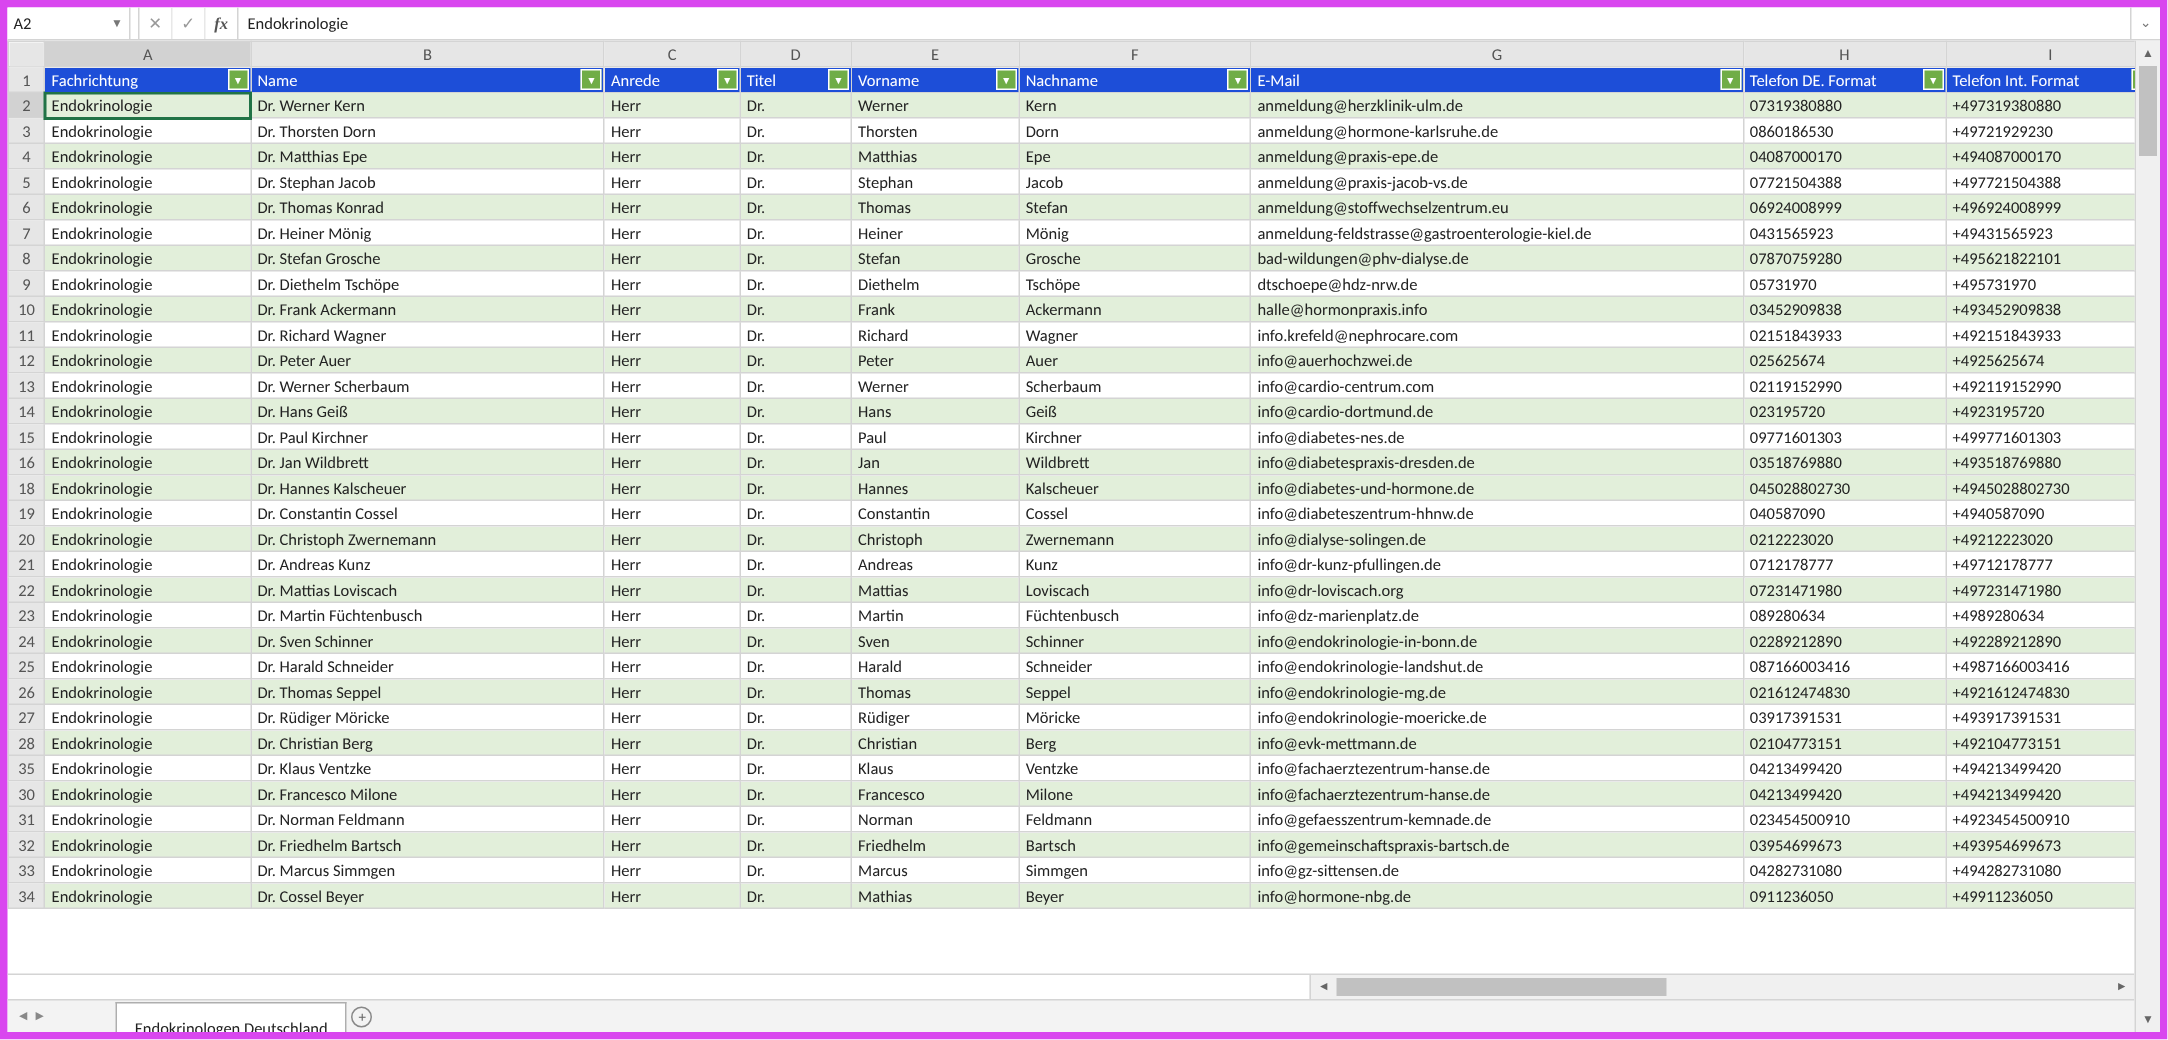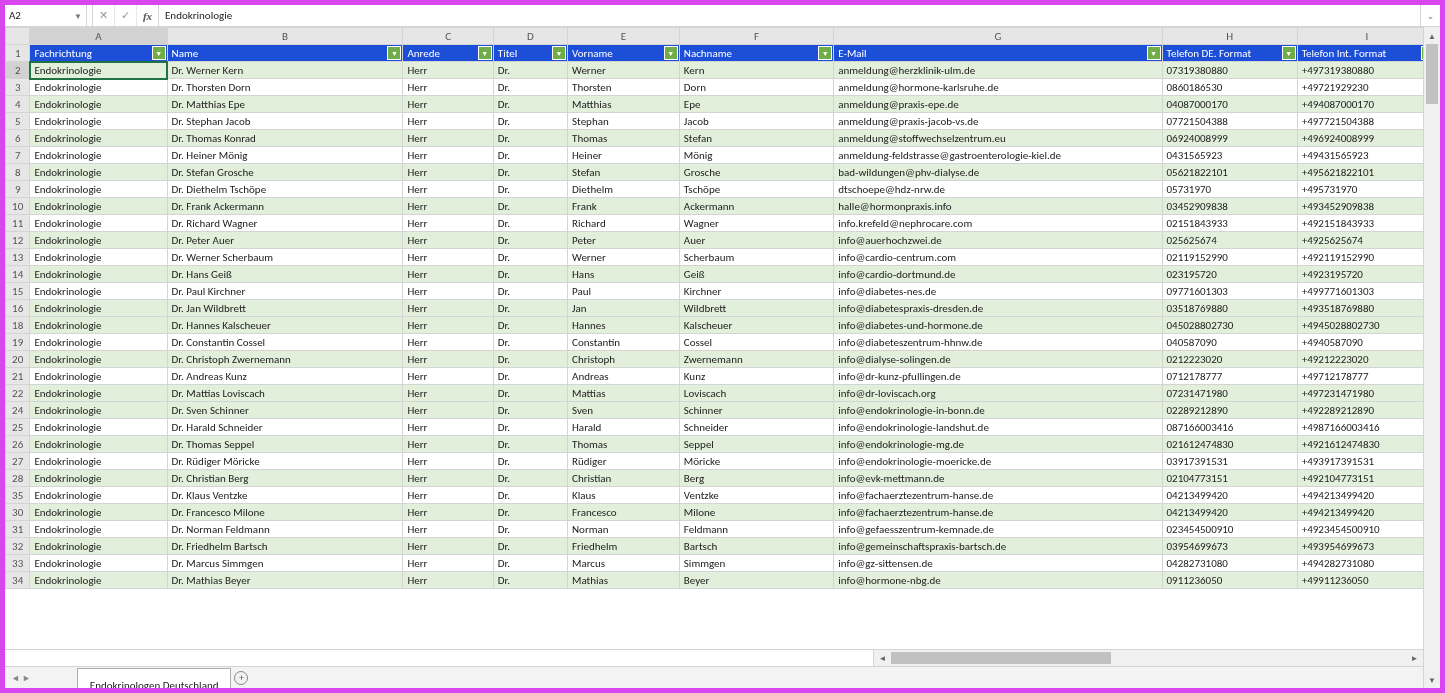--- a/index.html
+++ b/index.html
@@ -212,21 +212,21 @@
                 </tr>
                 <tr class="band-odd">
                   <td class="rowhdr">8</td>
                   <td class="cell">Endokrinologie</td>
                   <td class="cell">Dr. Stefan Grosche</td>
                   <td class="cell">Herr</td>
                   <td class="cell">Dr.</td>
                   <td class="cell">Stefan</td>
                   <td class="cell">Grosche</td>
                   <td class="cell">bad-wildungen@phv-dialyse.de</td>
-                  <td class="cell">05621822101</td>
+                  <td class="cell">07870759280</td>
                   <td class="cell">+495621822101</td>
                 </tr>
                 <tr class="band-even">
                   <td class="rowhdr">9</td>
                   <td class="cell">Endokrinologie</td>
                   <td class="cell">Dr. Diethelm Tschöpe</td>
                   <td class="cell">Herr</td>
                   <td class="cell">Dr.</td>
                   <td class="cell">Diethelm</td>
                   <td class="cell">Tschöpe</td>
@@ -371,20 +371,32 @@
                   <td class="cell">Endokrinologie</td>
                   <td class="cell">Dr. Mattias Loviscach</td>
                   <td class="cell">Herr</td>
                   <td class="cell">Dr.</td>
                   <td class="cell">Mattias</td>
                   <td class="cell">Loviscach</td>
                   <td class="cell">info@dr-loviscach.org</td>
                   <td class="cell">07231471980</td>
                   <td class="cell">+497231471980</td>
                 </tr>
+                <tr class="band-even">
+                  <td class="rowhdr">23</td>
+                  <td class="cell">Endokrinologie</td>
+                  <td class="cell">Dr. Martin Füchtenbusch</td>
+                  <td class="cell">Herr</td>
+                  <td class="cell">Dr.</td>
+                  <td class="cell">Martin</td>
+                  <td class="cell">Füchtenbusch</td>
+                  <td class="cell">info@dz-marienplatz.de</td>
+                  <td class="cell">089280634</td>
+                  <td class="cell">+4989280634</td>
+                </tr>
                 <tr class="band-odd">
                   <td class="rowhdr">24</td>
                   <td class="cell">Endokrinologie</td>
                   <td class="cell">Dr. Sven Schinner</td>
                   <td class="cell">Herr</td>
                   <td class="cell">Dr.</td>
                   <td class="cell">Sven</td>
                   <td class="cell">Schinner</td>
                   <td class="cell">info@endokrinologie-in-bonn.de</td>
                   <td class="cell">02289212890</td>
@@ -494,21 +506,21 @@
                   <td class="cell">Dr.</td>
                   <td class="cell">Marcus</td>
                   <td class="cell">Simmgen</td>
                   <td class="cell">info@gz-sittensen.de</td>
                   <td class="cell">04282731080</td>
                   <td class="cell">+494282731080</td>
                 </tr>
                 <tr class="band-odd">
                   <td class="rowhdr">34</td>
                   <td class="cell">Endokrinologie</td>
-                  <td class="cell">Dr. Mathias Beyer</td>
+                  <td class="cell">Dr. Cossel Beyer</td>
                   <td class="cell">Herr</td>
                   <td class="cell">Dr.</td>
                   <td class="cell">Mathias</td>
                   <td class="cell">Beyer</td>
                   <td class="cell">info@hormone-nbg.de</td>
                   <td class="cell">0911236050</td>
                   <td class="cell">+49911236050</td>
                 </tr>
               </tbody>
           </table>

